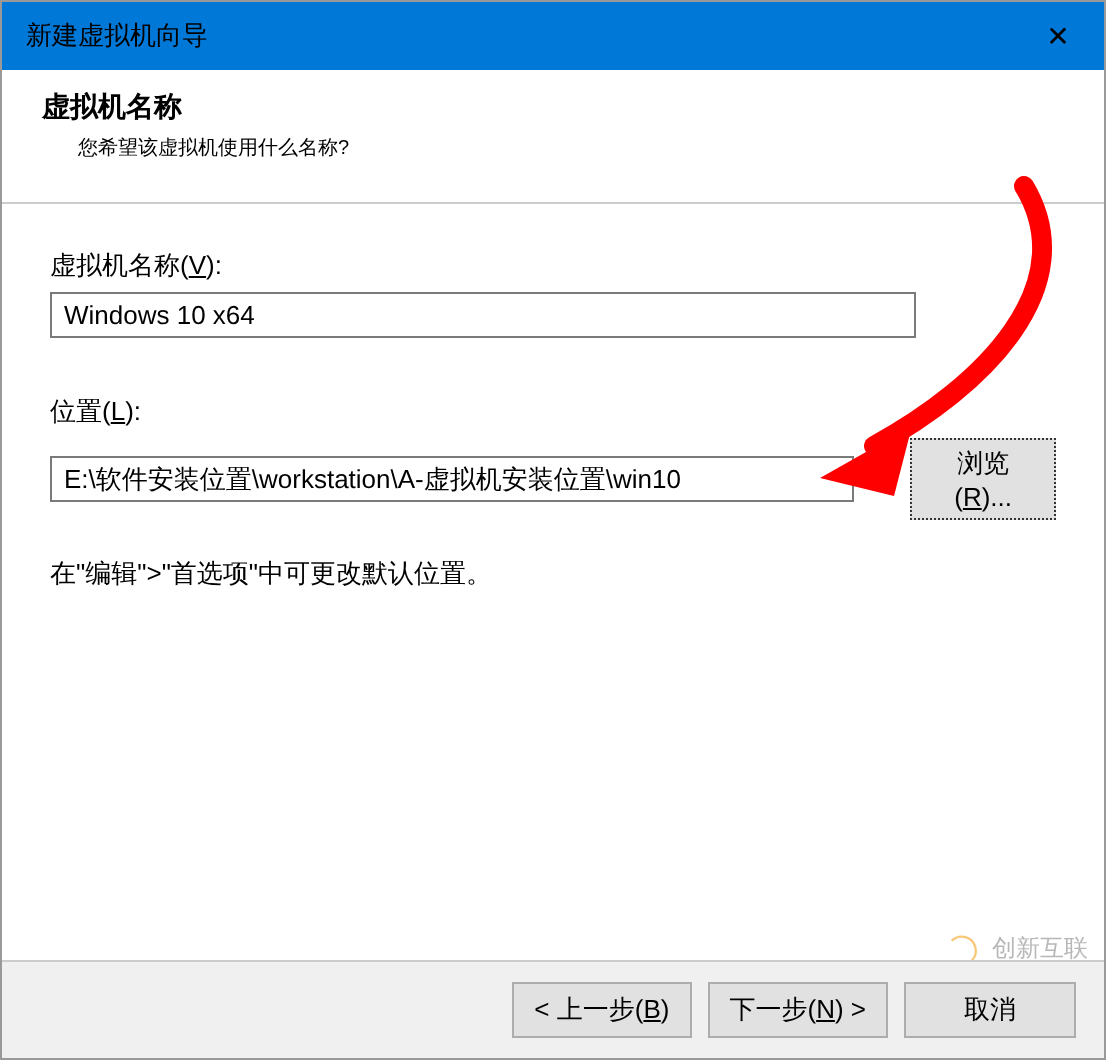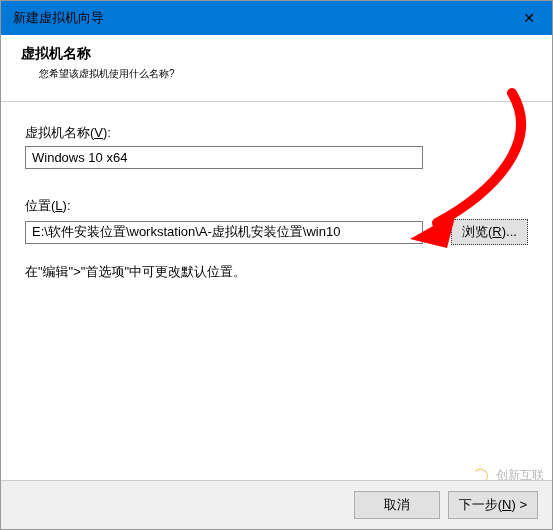--- a/index.html
+++ b/index.html
@@ -51,21 +51,21 @@
   .body {
     padding: 22px 24px 0 24px;
     font-size: 13px;
     position: relative;
   }
   .field-label {
     margin-bottom: 4px;
   }
   .underline { text-decoration: underline; }
   .text-input {
-    width: 398px;
+    width: 433px;
     border: 1px solid #7a7a7a;
     padding: 3px 6px;
     font-size: 13px;
     font-family: inherit;
     display: block;
     background: #fff;
   }
   .row-location {
     display: flex;
     align-items: center;
@@ -175,19 +175,22 @@
     <path d="M120 10 C 150 60, 100 110, 45 140" stroke="#ff0000" stroke-width="10" fill="none" stroke-linecap="round"></path>
     <polygon points="18,156 64,130 55,165" fill="#ff0000"></polygon>
   </svg>
 
   <div class="watermark">
     <span class="wifi">◠</span>
     <span>创新互联</span>
   </div>
 
   <div class="footer">
-    <button>取消</button>
+    <button>
+      <span>&lt; 上一步(</span><span class="underline">B</span><span>)</span>
+    </button>
     <button>
       <span>下一步(</span><span class="underline">N</span><span>) &gt;</span>
     </button>
+    <button>取消</button>
   </div>
 
 </div>
 
 </body></html>

